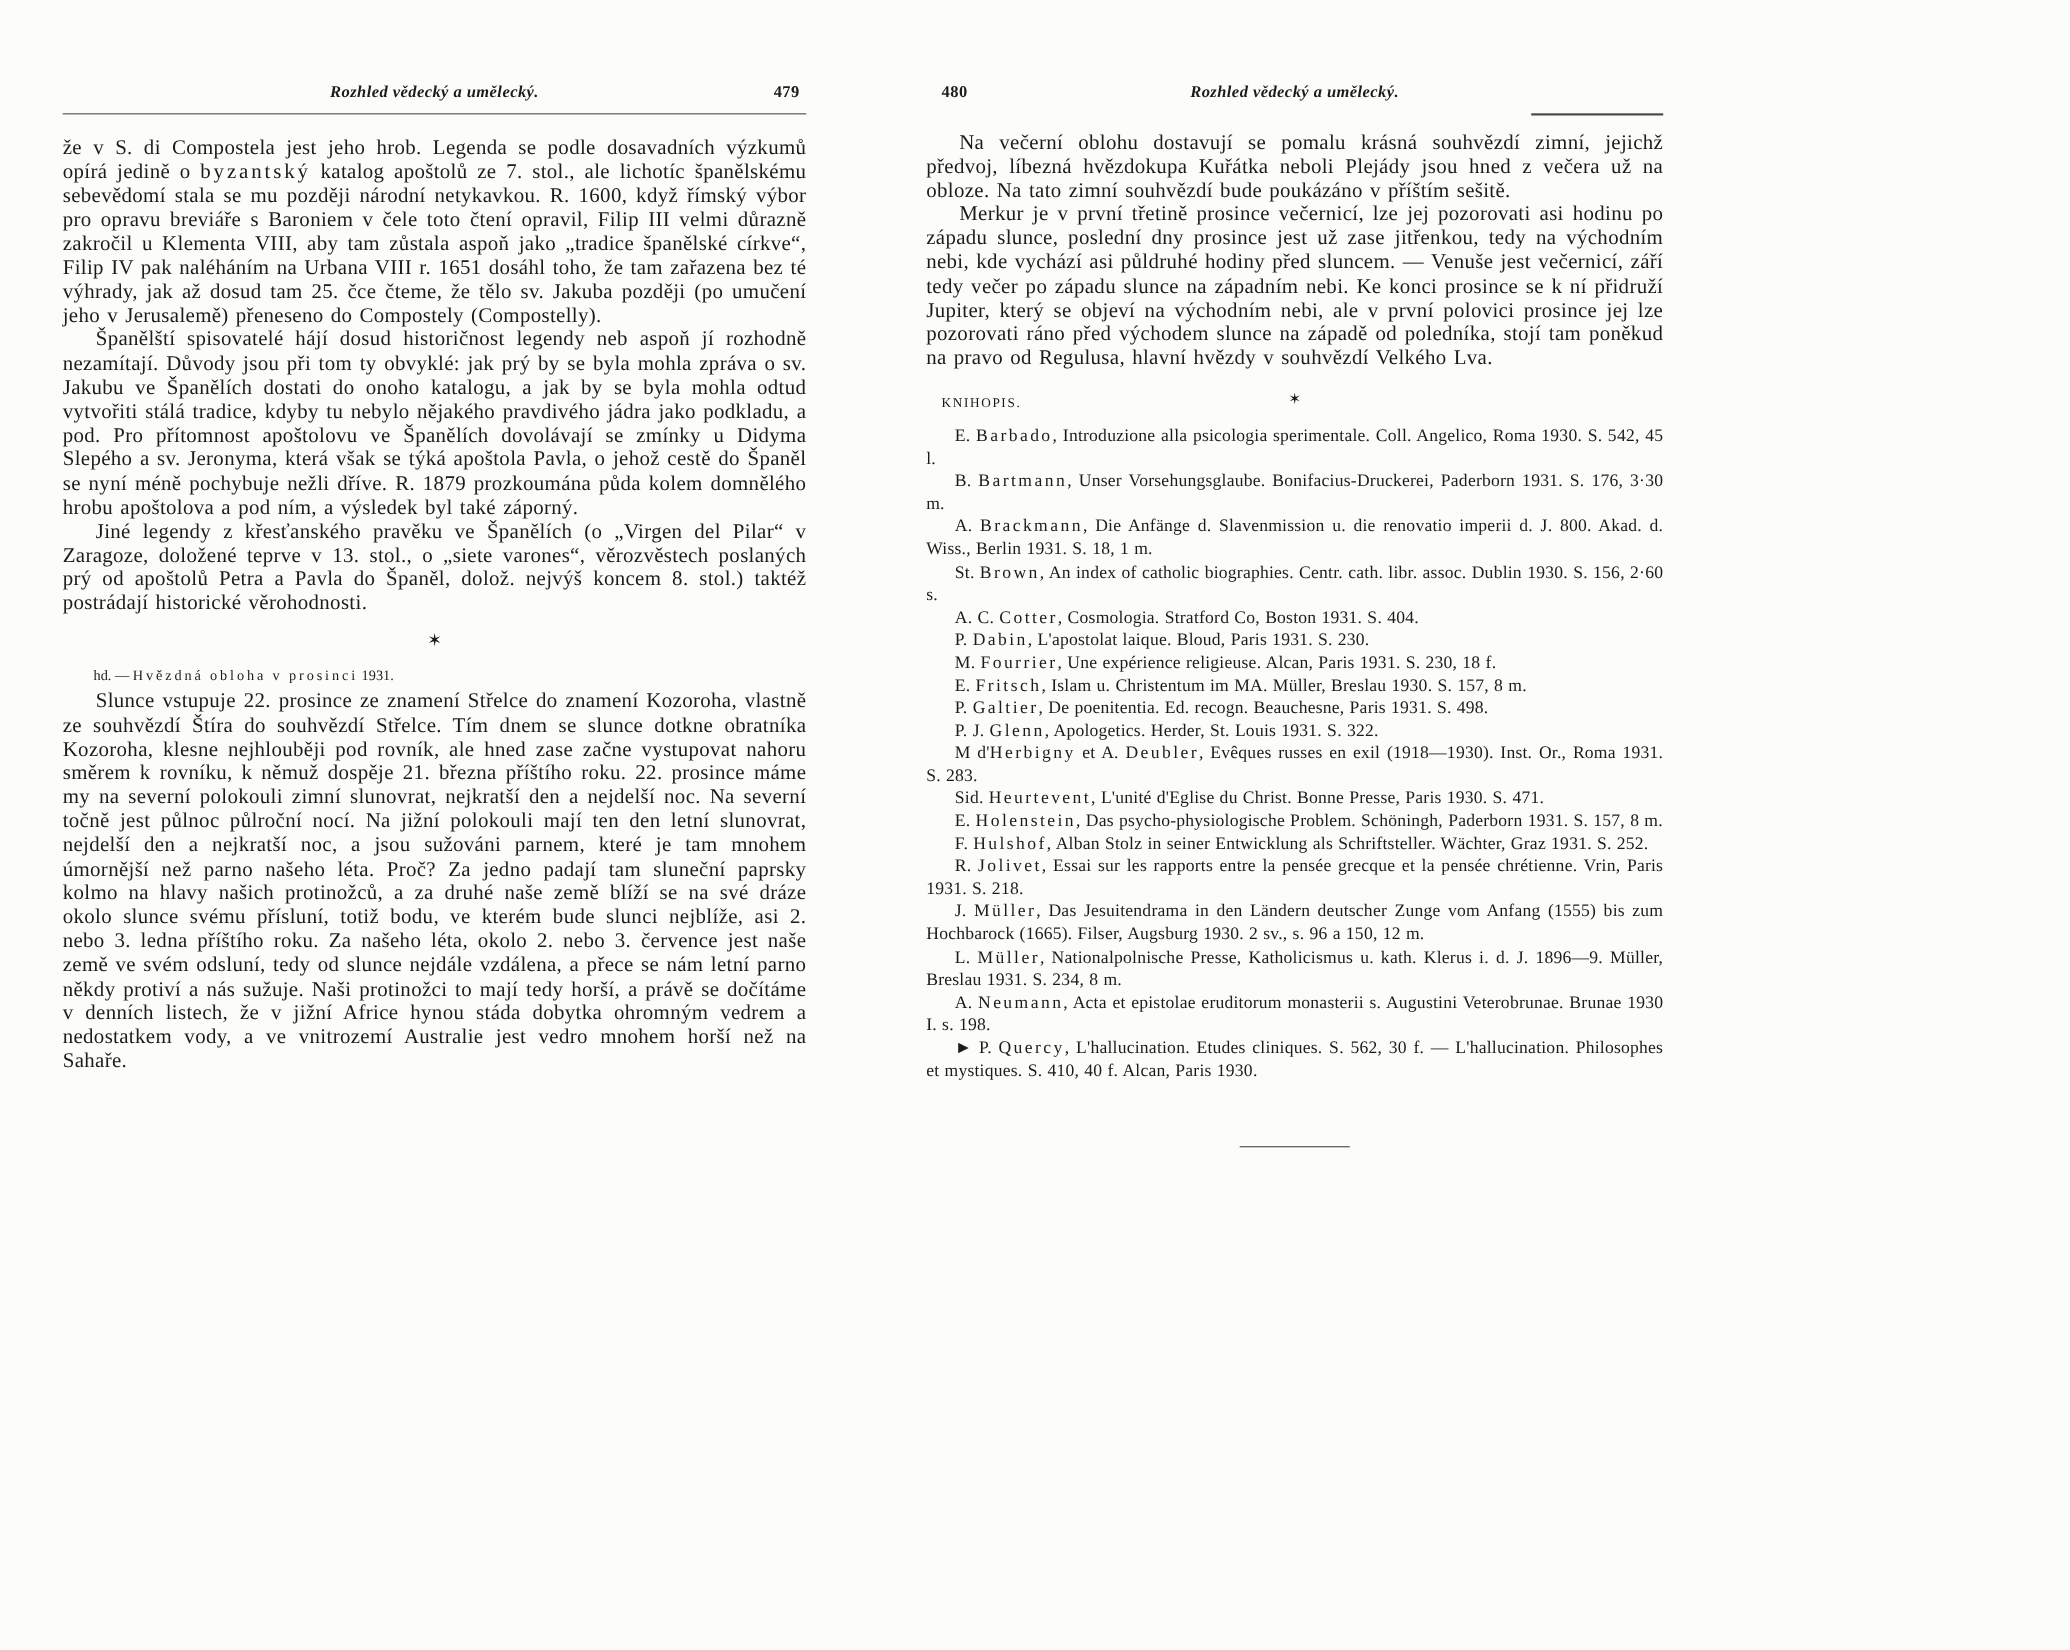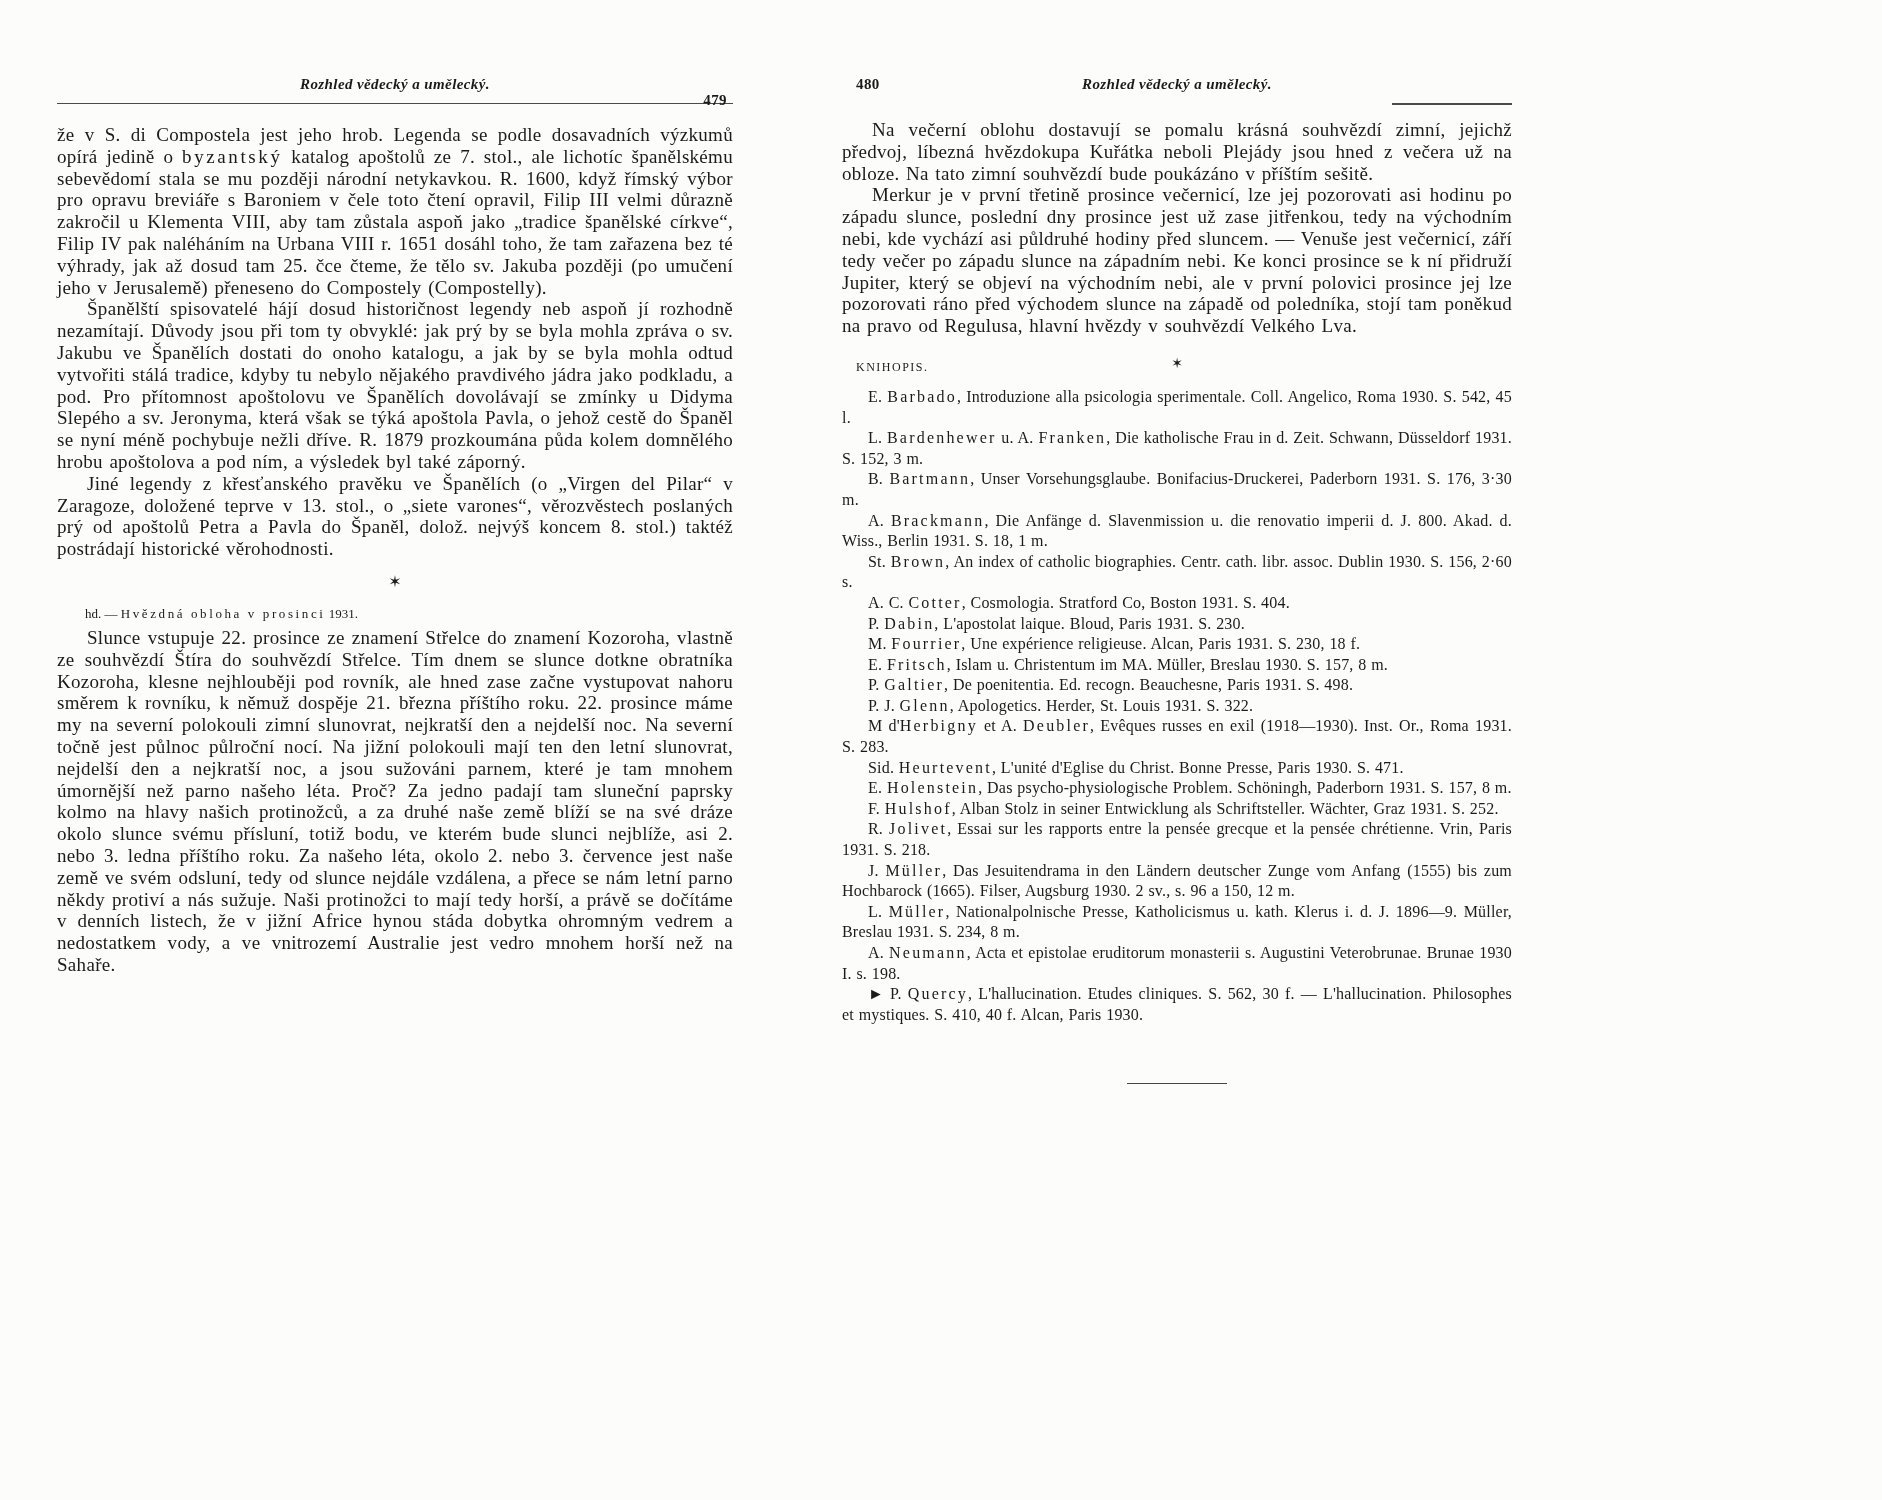--- a/index.html
+++ b/index.html
@@ -12,21 +12,21 @@
     color: #1b1b1b;
     position: relative;
     overflow: hidden;
   }
   .page { position: absolute; top: 76px; }
   #page-left  { left: 57px;  width: 676px; }
   #page-right { left: 842px; width: 670px; }
 
   .header { position: relative; height: 22px; font-size: 15px; font-weight: bold; letter-spacing: 0.4px; }
   .header .h-title { display: block; text-align: center; font-style: italic; }
-  .header .h-num-right { position: absolute; right: 6px; top: 16px; }
+  .header .h-num-right { position: absolute; right: 6px; top: 0; }
   .header .h-num-left  { position: absolute; left: 14px; top: 0; }
   .header-rule { border-top: 1.6px solid #4a4a4a; margin-top: 5px; }
   .header-rule.short { width: 120px; margin-left: auto; border-top-width: 2px; }
 
   .body-text { margin-top: 20px; }
   .para {
     margin: 0;
     font-size: 19px;
     line-height: 21.8px;
     text-align: justify;
@@ -109,21 +109,20 @@
       <p class="para indent"><span>Merkur je v první třetině prosince večernicí, lze jej pozorovati asi hodinu po západu slunce, poslední dny prosince jest už zase jitřenkou, tedy na východním nebi, kde vychází asi půldruhé hodiny před sluncem. — Venuše jest večernicí, září tedy večer po západu slunce na západním nebi. Ke konci prosince se k ní přidruží Jupiter, který se objeví na východním nebi, ale v první polovici prosince jej lze pozorovati ráno před východem slunce na západě od poledníka, stojí tam poněkud na pravo od Regulusa, hlavní hvězdy v souhvězdí Velkého Lva.</span></p>
     </div>
 
   <div class="knihopis-row">
     <span class="knihopis">KNIHOPIS.</span>
     <span class="kn-star">✶</span>
   </div>
 
   <div class="bib">
       <p class="para indent"><span>E. </span><span class="sp">Barbado</span><span>, Introduzione alla psicologia sperimentale. Coll. Angelico, Roma 1930. S. 542, 45 l.</span></p>
-      <p class="para indent"><span>L. </span><span class="sp">Bardenhewer</span><span> u. A. </span><span class="sp">Franken</span><span>, Die katholische Frau in d. Zeit. Schwann, Düsseldorf 1931. S. 152, 3 m.</span></p>
       <p class="para indent"><span>B. </span><span class="sp">Bartmann</span><span>, Unser Vorsehungsglaube. Bonifacius-Druckerei, Paderborn 1931. S. 176, 3·30 m.</span></p>
       <p class="para indent"><span>A. </span><span class="sp">Brackmann</span><span>, Die Anfänge d. Slavenmission u. die renovatio imperii d. J. 800. Akad. d. Wiss., Berlin 1931. S. 18, 1 m.</span></p>
       <p class="para indent"><span>St. </span><span class="sp">Brown</span><span>, An index of catholic biographies. Centr. cath. libr. assoc. Dublin 1930. S. 156, 2·60 s.</span></p>
       <p class="para indent"><span>A. C. </span><span class="sp">Cotter</span><span>, Cosmologia. Stratford Co, Boston 1931. S. 404.</span></p>
       <p class="para indent"><span>P. </span><span class="sp">Dabin</span><span>, L'apostolat laique. Bloud, Paris 1931. S. 230.</span></p>
       <p class="para indent"><span>M. </span><span class="sp">Fourrier</span><span>, Une expérience religieuse. Alcan, Paris 1931. S. 230, 18 f.</span></p>
       <p class="para indent"><span>E. </span><span class="sp">Fritsch</span><span>, Islam u. Christentum im MA. Müller, Breslau 1930. S. 157, 8 m.</span></p>
       <p class="para indent"><span>P. </span><span class="sp">Galtier</span><span>, De poenitentia. Ed. recogn. Beauchesne, Paris 1931. S. 498.</span></p>
       <p class="para indent"><span>P. J. </span><span class="sp">Glenn</span><span>, Apologetics. Herder, St. Louis 1931. S. 322.</span></p>
       <p class="para indent"><span>M d'</span><span class="sp">Herbigny</span><span> et A. </span><span class="sp">Deubler</span><span>, Evêques russes en exil (1918—1930). Inst. Or., Roma 1931. S. 283.</span></p>

